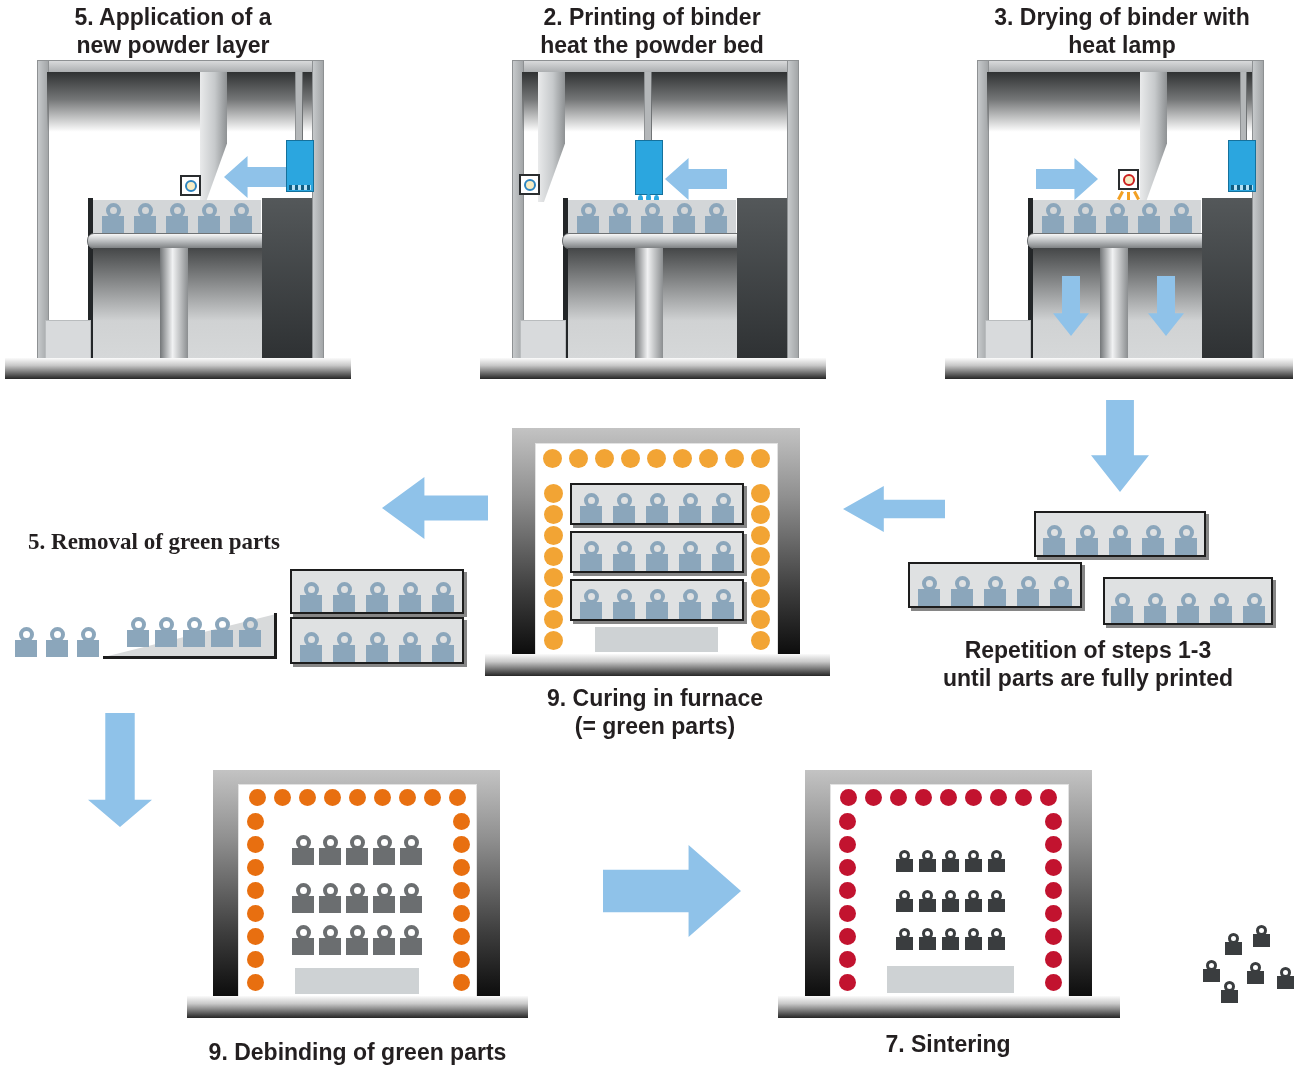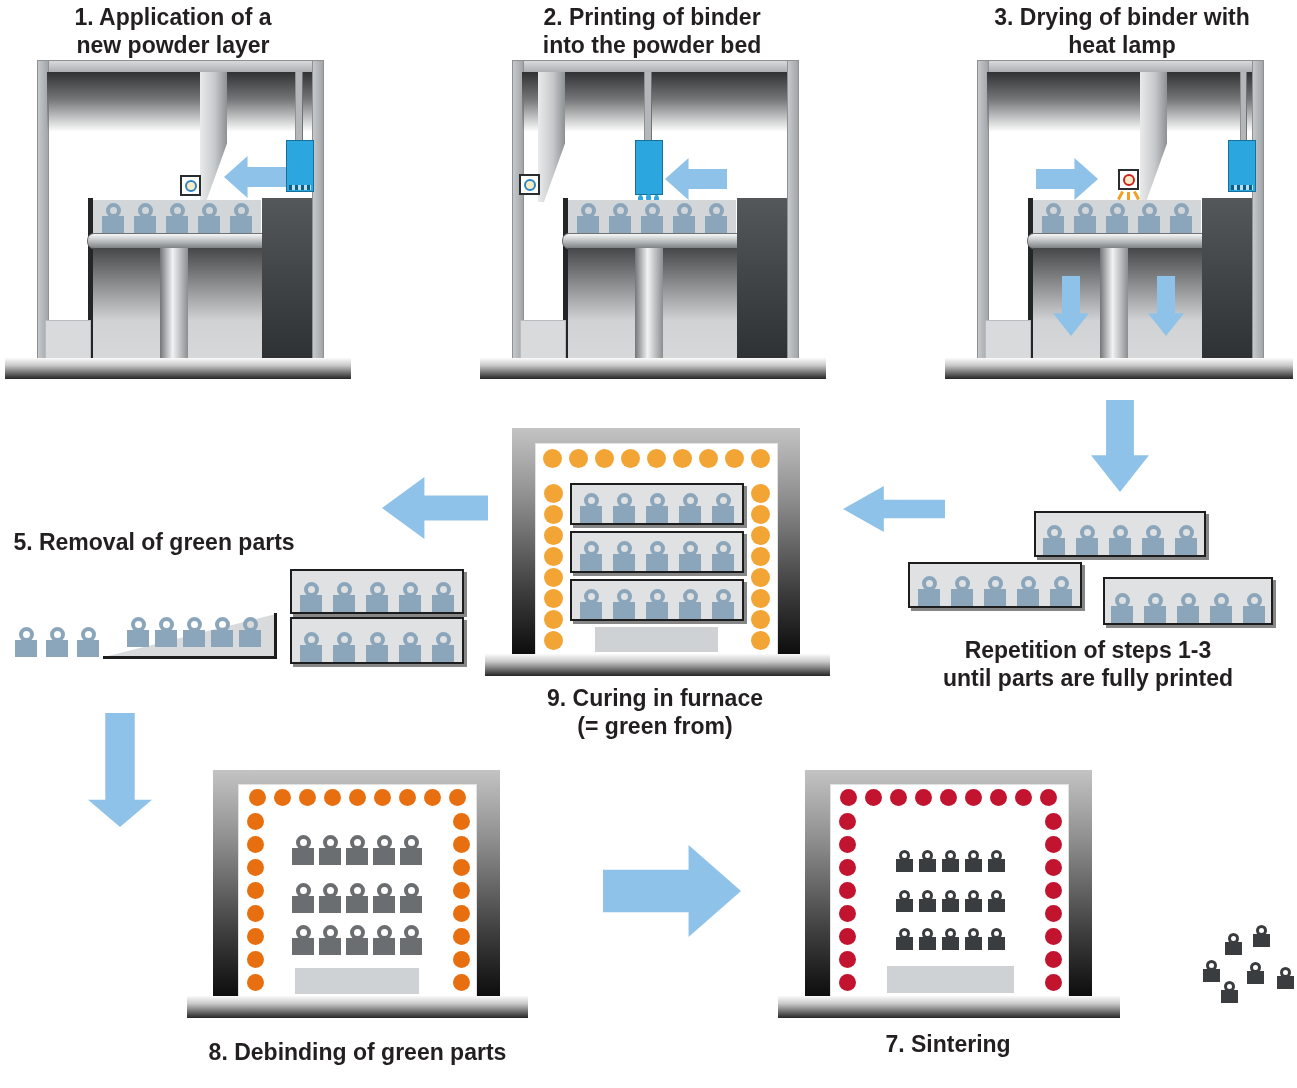--- a/index.html
+++ b/index.html
@@ -60,26 +60,26 @@
   .part.sm .body{width:17px;height:13px;margin-top:-2px;}
   .wedge{background:#d8dadb;clip-path:polygon(0 90%,100% 8%,100% 90%);}
   .wline{background:#1d1d1d;}
 </style>
 </head>
 <body>
 
 <div class="canvas">
 
   <div class="label" style="left:23px;top:3px;width:300px;">
-    <span>1. Application of a</span><br>
+    <span>5. Application of a</span><br>
     <span>new powder layer</span>
   </div>
   <div class="label" style="left:502px;top:3px;width:300px;">
     <span>2. Printing of binder</span><br>
-    <span>into the powder bed</span>
+    <span>heat the powder bed</span>
   </div>
   <div class="label" style="left:972px;top:3px;width:300px;">
     <span>3. Drying of binder with</span><br>
     <span>heat lamp</span>
   </div>
 
   <div>
     <div class="abs frame-top" style="left:37px;top:60px;width:285px;height:12px;"></div>
     <div class="abs frame-side" style="left:37px;top:60px;width:10px;height:300px;"></div>
     <div class="abs frame-side" style="left:312px;top:60px;width:10px;height:300px;"></div>
@@ -396,24 +396,24 @@
         <div class="part std">
           <span class="ring" style="border-color: rgb(139, 166, 187);"></span>
           <span class="body" style="background: rgb(139, 166, 187);"></span>
         </div>
       </div>
     <div class="abs fplatform" style="left:595px;top:627px;width:123px;height:25px;"></div>
     <div class="abs base" style="left:485px;top:654px;width:345px;height:22px;"></div>
   </div>
   <div class="label" style="left:505px;top:684px;width:300px;">
     <span>9. Curing in furnace</span><br>
-    <span>(= green from)</span>
-  </div>
-
-  <div class="label" style="left:0px;top:528px;width:308px;">
+    <span>(= green parts)</span>
+  </div>
+
+  <div class="label" style="left:0px;top:528px;width:308px;font-family:Liberation Serif, serif;">
     <span>5. Removal of green parts</span><br>
   </div>
   <div class="parts-row" id="loose-parts" style="left:15px;top:627px;gap:9px;">
       <div class="part std">
         <span class="ring" style="border-color: rgb(139, 166, 187);"></span>
         <span class="body" style="background: rgb(139, 166, 187);"></span>
       </div>
       <div class="part std">
         <span class="ring" style="border-color: rgb(139, 166, 187);"></span>
         <span class="body" style="background: rgb(139, 166, 187);"></span>
@@ -591,21 +591,21 @@
         </div>
         <div class="part std">
           <span class="ring" style="border-color: rgb(107, 110, 112);"></span>
           <span class="body" style="background: rgb(107, 110, 112);"></span>
         </div>
       </div>
     <div class="abs fplatform" style="left:295px;top:968px;width:124px;height:26px;"></div>
     <div class="abs base" style="left:187px;top:996px;width:341px;height:22px;"></div>
   </div>
   <div class="label" style="left:195px;top:1038px;width:325px;">
-    <span>8. Debinding of green parts</span>
+    <span>9. Debinding of green parts</span>
   </div>
 
   <div>
     <div class="abs furnace" style="left:805px;top:770px;width:287px;height:227px;">
       <div class="cavity" style="left:25px;top:14px;right:23px;bottom:0;"></div>
     </div>
     <div class="dots-top" id="f7-top" style="left:830px;top:789px;width:237px;gap:8px;">
         <span class="dot" style="width: 17px; height: 17px; background: rgb(194, 19, 47);"></span>
         <span class="dot" style="width: 17px; height: 17px; background: rgb(194, 19, 47);"></span>
         <span class="dot" style="width: 17px; height: 17px; background: rgb(194, 19, 47);"></span>

